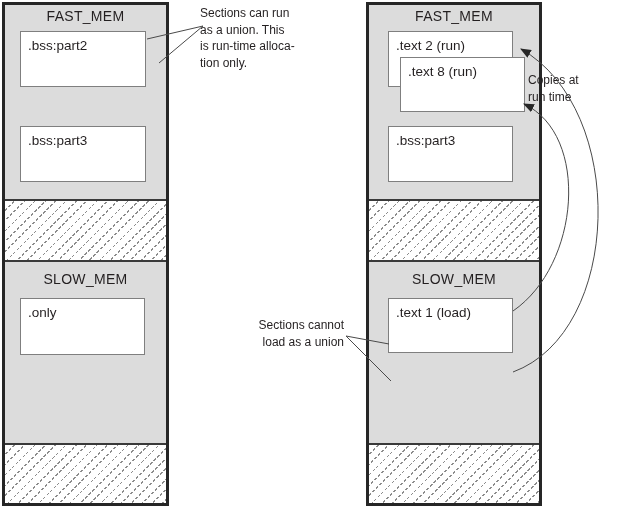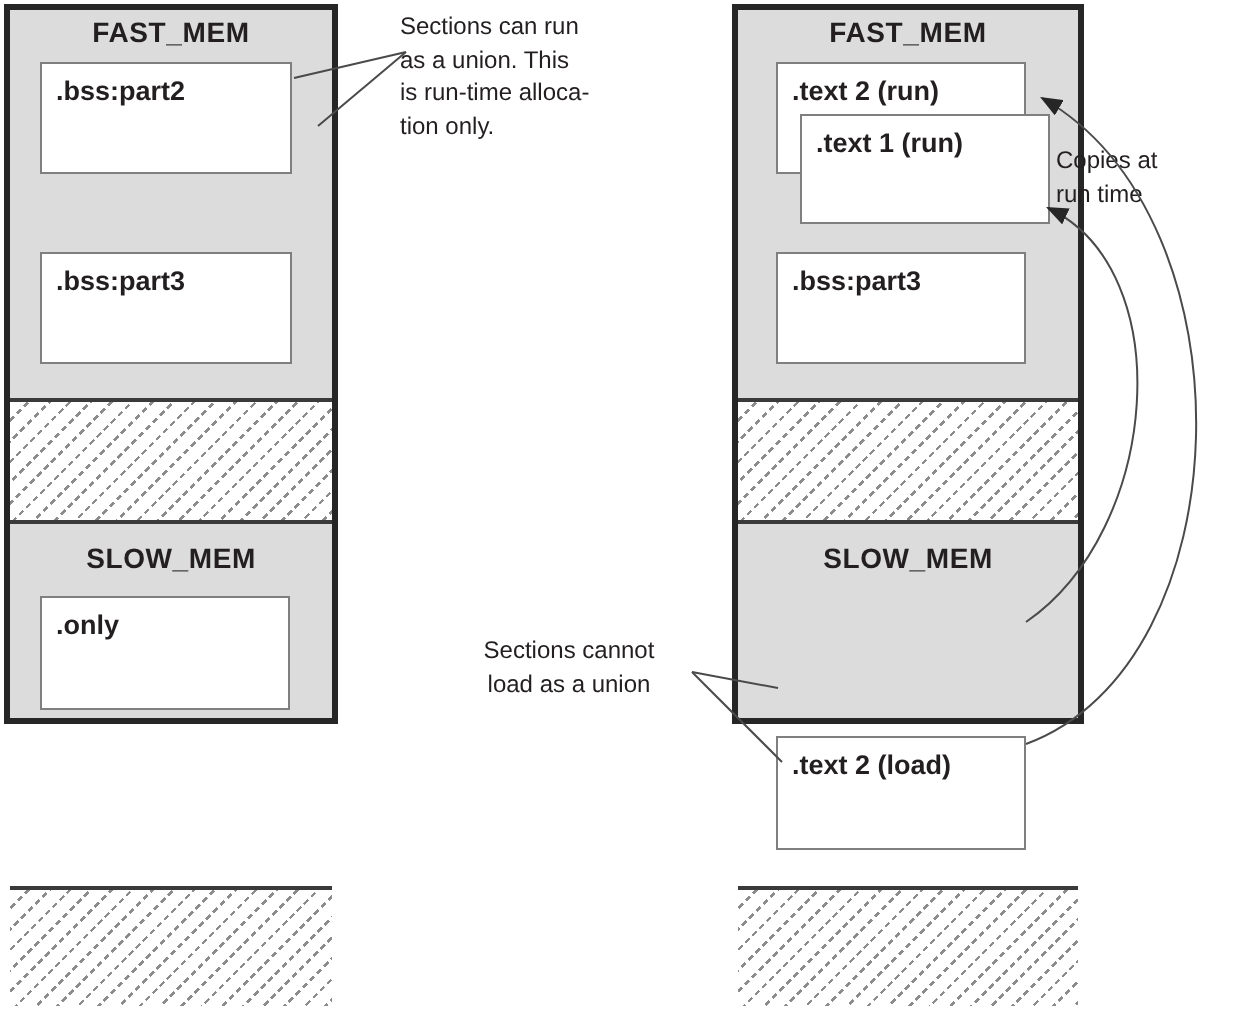--- a/index.html
+++ b/index.html
@@ -8,26 +8,25 @@
     width: 622px;
     height: 508px;
     background: #ffffff;
     font-family: "Liberation Sans", "DejaVu Sans", sans-serif;
     color: #231f20;
     overflow: hidden;
   }
   .memcol {
     position: absolute;
     top: 2px;
-    height: 360px;
+    height: 504px;
     background: #dcdcdc;
     border: 3px solid #262626;
     box-sizing: border-box;
     z-index: 1;
-    font-weight: bold;
   }
   .memlabel {
     position: absolute;
     left: 0;
     width: 100%;
     text-align: center;
     font-size: 14px;
     letter-spacing: 0.3px;
     color: #231f20;
   }
@@ -81,33 +80,33 @@
     <div class="mbox" style="left:15px; top:121px; width:126px; height:56px;">.bss:part3</div>
     <div class="hatch" style="top:194px; height:63px;"></div>
     <div class="memlabel" style="top:266px;">SLOW_MEM</div>
     <div class="mbox" style="left:15px; top:293px; width:125px; height:57px;">.only</div>
     <div class="hatch bottom" style="top:438px; height:60px;"></div>
   </div>
 
   <div class="memcol" style="left:366px; width:176px;">
     <div class="memlabel" style="top:3px;">FAST_MEM</div>
     <div class="mbox" style="left:19px; top:26px; width:125px; height:56px;">.text 2 (run)</div>
-    <div class="mbox" style="left:31px; top:52px; width:125px; height:55px;">.text 1 (run)</div>
+    <div class="mbox" style="left:31px; top:52px; width:125px; height:55px;">.text 8 (run)</div>
     <div class="mbox" style="left:19px; top:121px; width:125px; height:56px;">.bss:part3</div>
     <div class="hatch" style="top:194px; height:63px;"></div>
     <div class="memlabel" style="top:266px;">SLOW_MEM</div>
-    <div class="mbox" style="left:19px; top:363px; width:125px; height:57px;">.text 2 (load)</div>
+    <div class="mbox" style="left:19px; top:293px; width:125px; height:55px;">.text 1 (load)</div>
     <div class="hatch bottom" style="top:438px; height:60px;"></div>
   </div>
 
   <div class="note" style="left:200px; top:5px; width:145px;">Sections can run
 as a union. This
 is run-time alloca-
 tion only.</div>
-  <div class="note" style="left:225px; top:317px; width:119px; text-align:center;">Sections cannot
+  <div class="note" style="left:225px; top:317px; width:119px; text-align:right;">Sections cannot
 load as a union</div>
   <div class="note" style="left:528px; top:25px; width:66px;margin-top:47px;">Copies at
 run time</div>
 
   <svg class="overlay" width="622" height="508" viewBox="0 0 622 508">
     <defs>
       <marker id="arrowhead" viewBox="0 0 10 8" refX="9" refY="4" markerWidth="11" markerHeight="9" orient="auto">
         <path d="M0,0 L10,4 L0,8 z" fill="#262626"></path>
       </marker>
     </defs>

